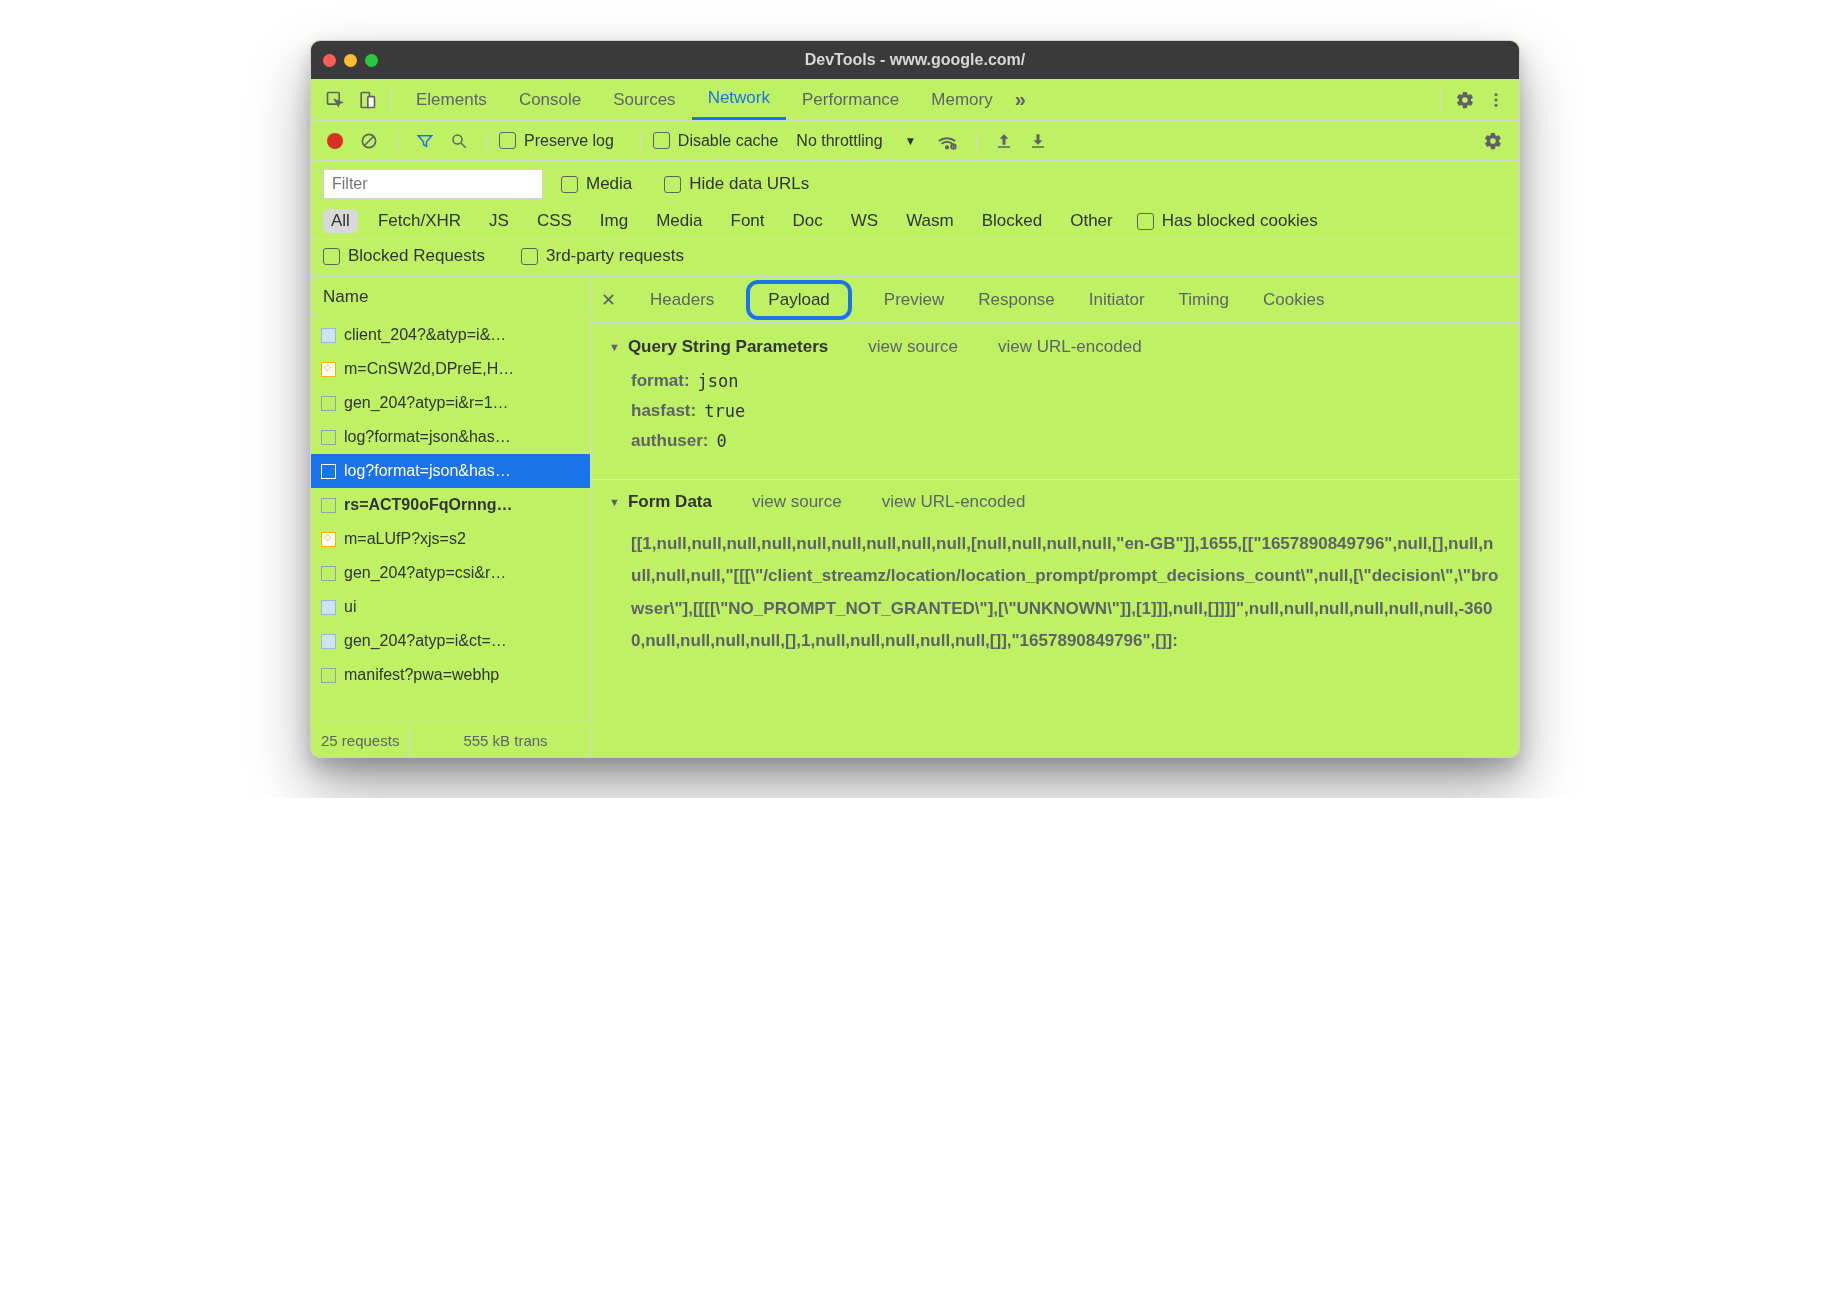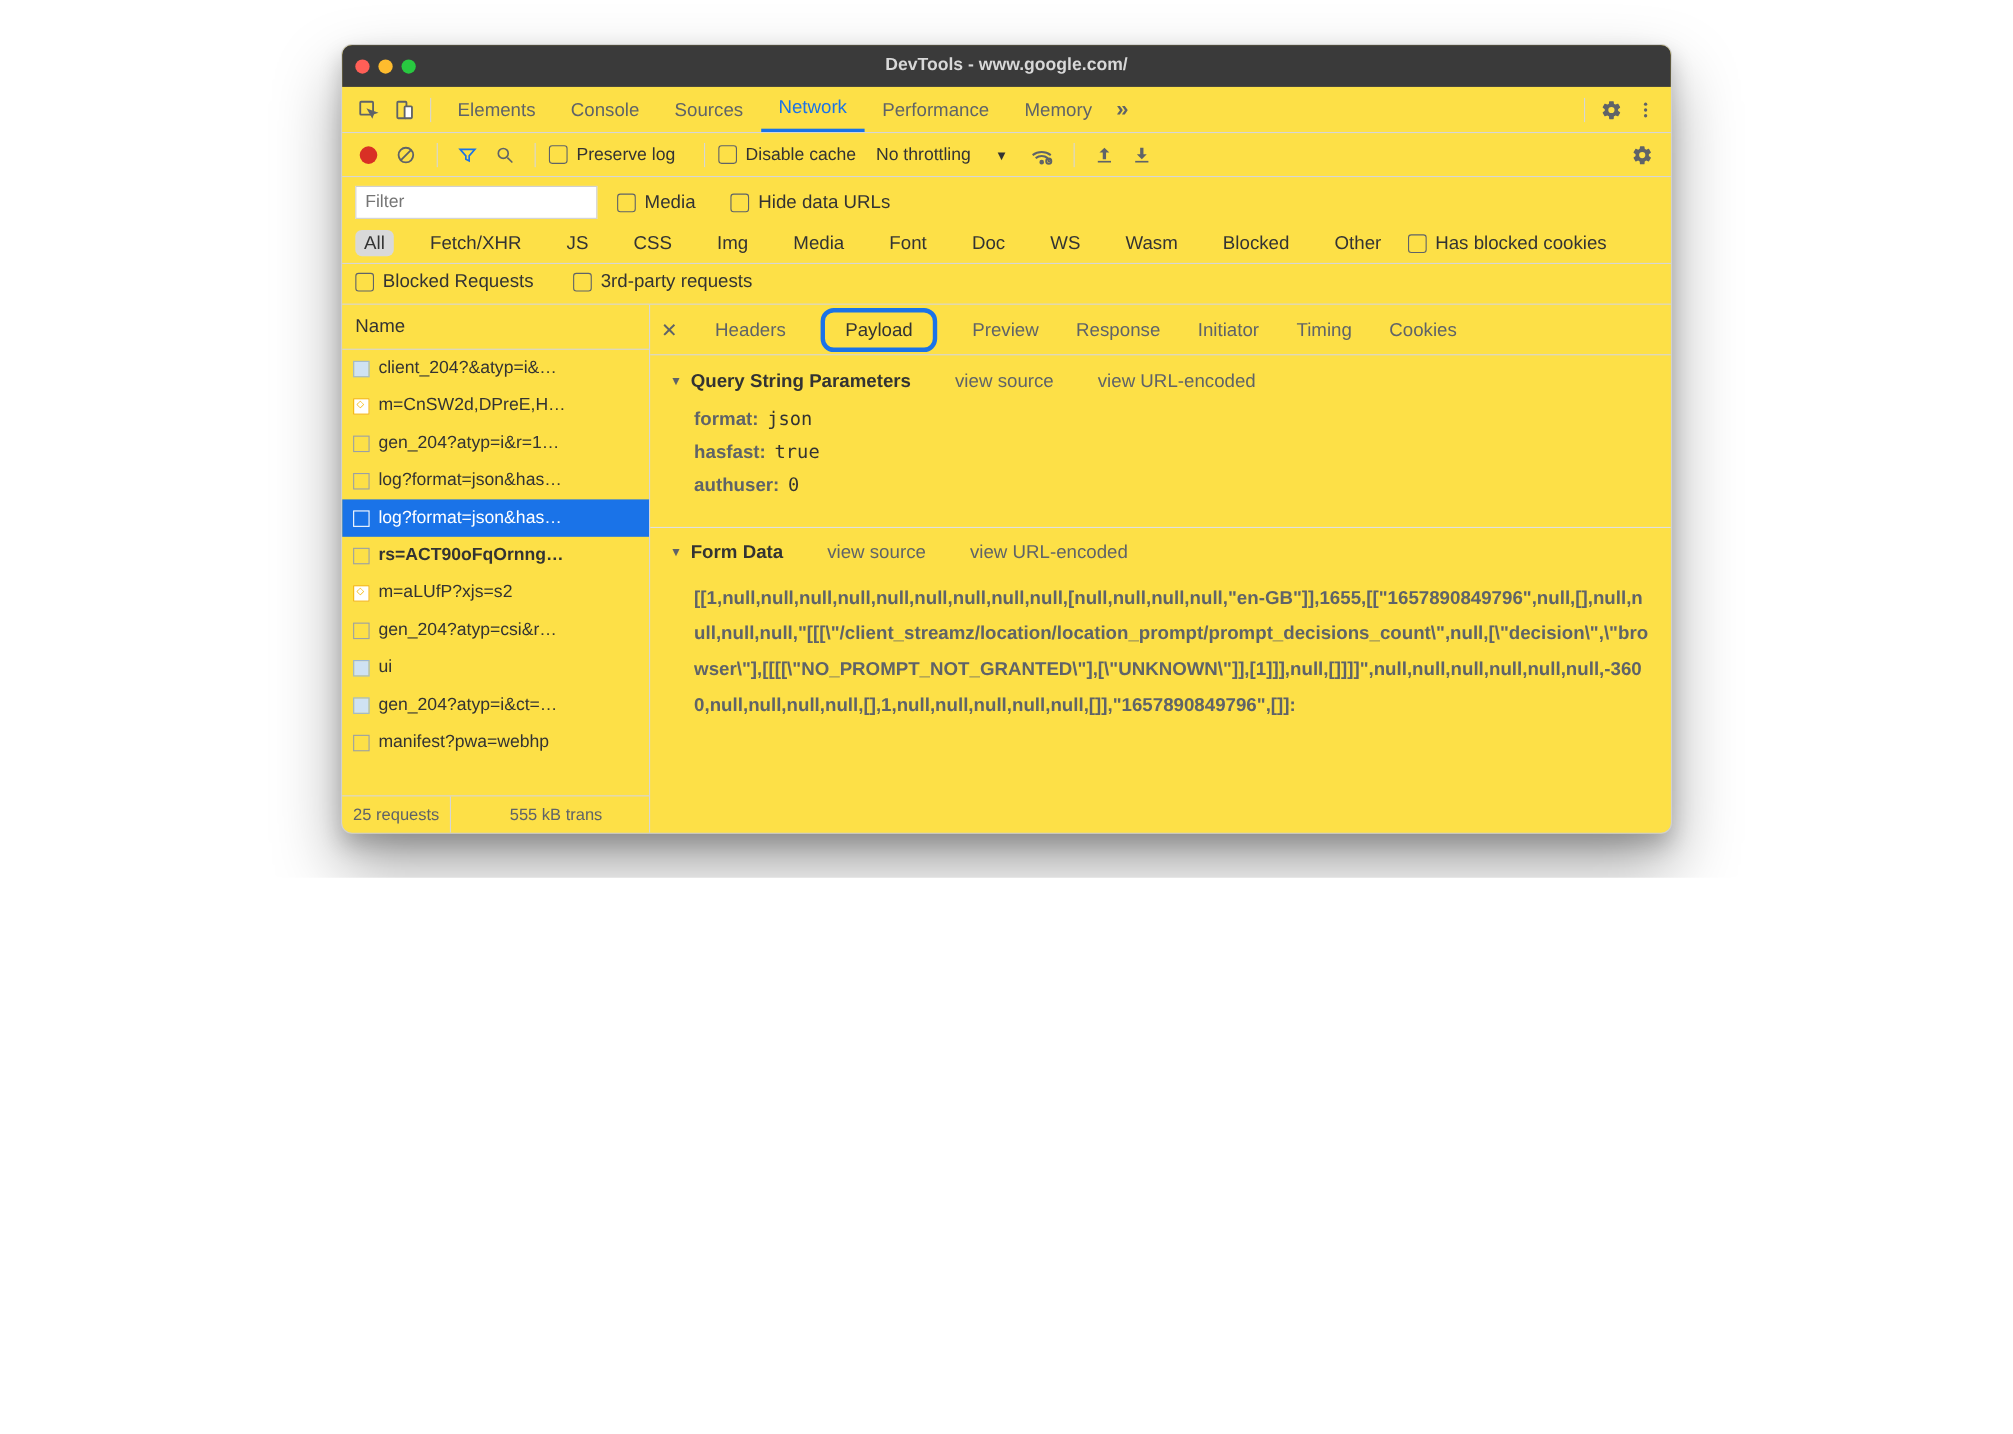--- a/index.html
+++ b/index.html
@@ -9,21 +9,21 @@
     display: flex;
     justify-content: center;
     align-items: flex-start;
     padding: 40px;
   }
   .window {
     width: 1210px;
     border-radius: 10px;
     overflow: hidden;
     box-shadow: 0 30px 60px rgba(0,0,0,0.35), 0 10px 20px rgba(0,0,0,0.2);
-    background: #fde047;
+    background: #bef264;
     border: 1px solid #d0d0d0;
   }
   .titlebar {
     background: #3a3a3a;
     height: 38px;
     display: flex;
     align-items: center;
     padding: 0 12px;
     position: relative;
   }
@@ -235,21 +235,21 @@
         <span class="checkbox"></span>
         <span>Media</span>
       </label>
     <label class="check-label">
         <span class="checkbox"></span>
         <span>Hide data URLs</span>
       </label>
   </div>
 
   <div class="type-row">
-    <div id="type-pills" style="display:flex; gap:25px;">
+    <div id="type-pills" style="display:flex; gap:12px;">
         <span class="type-pill active">All</span>
         <span class="type-pill">Fetch/XHR</span>
         <span class="type-pill">JS</span>
         <span class="type-pill">CSS</span>
         <span class="type-pill">Img</span>
         <span class="type-pill">Media</span>
         <span class="type-pill">Font</span>
         <span class="type-pill">Doc</span>
         <span class="type-pill">WS</span>
         <span class="type-pill">Wasm</span>

